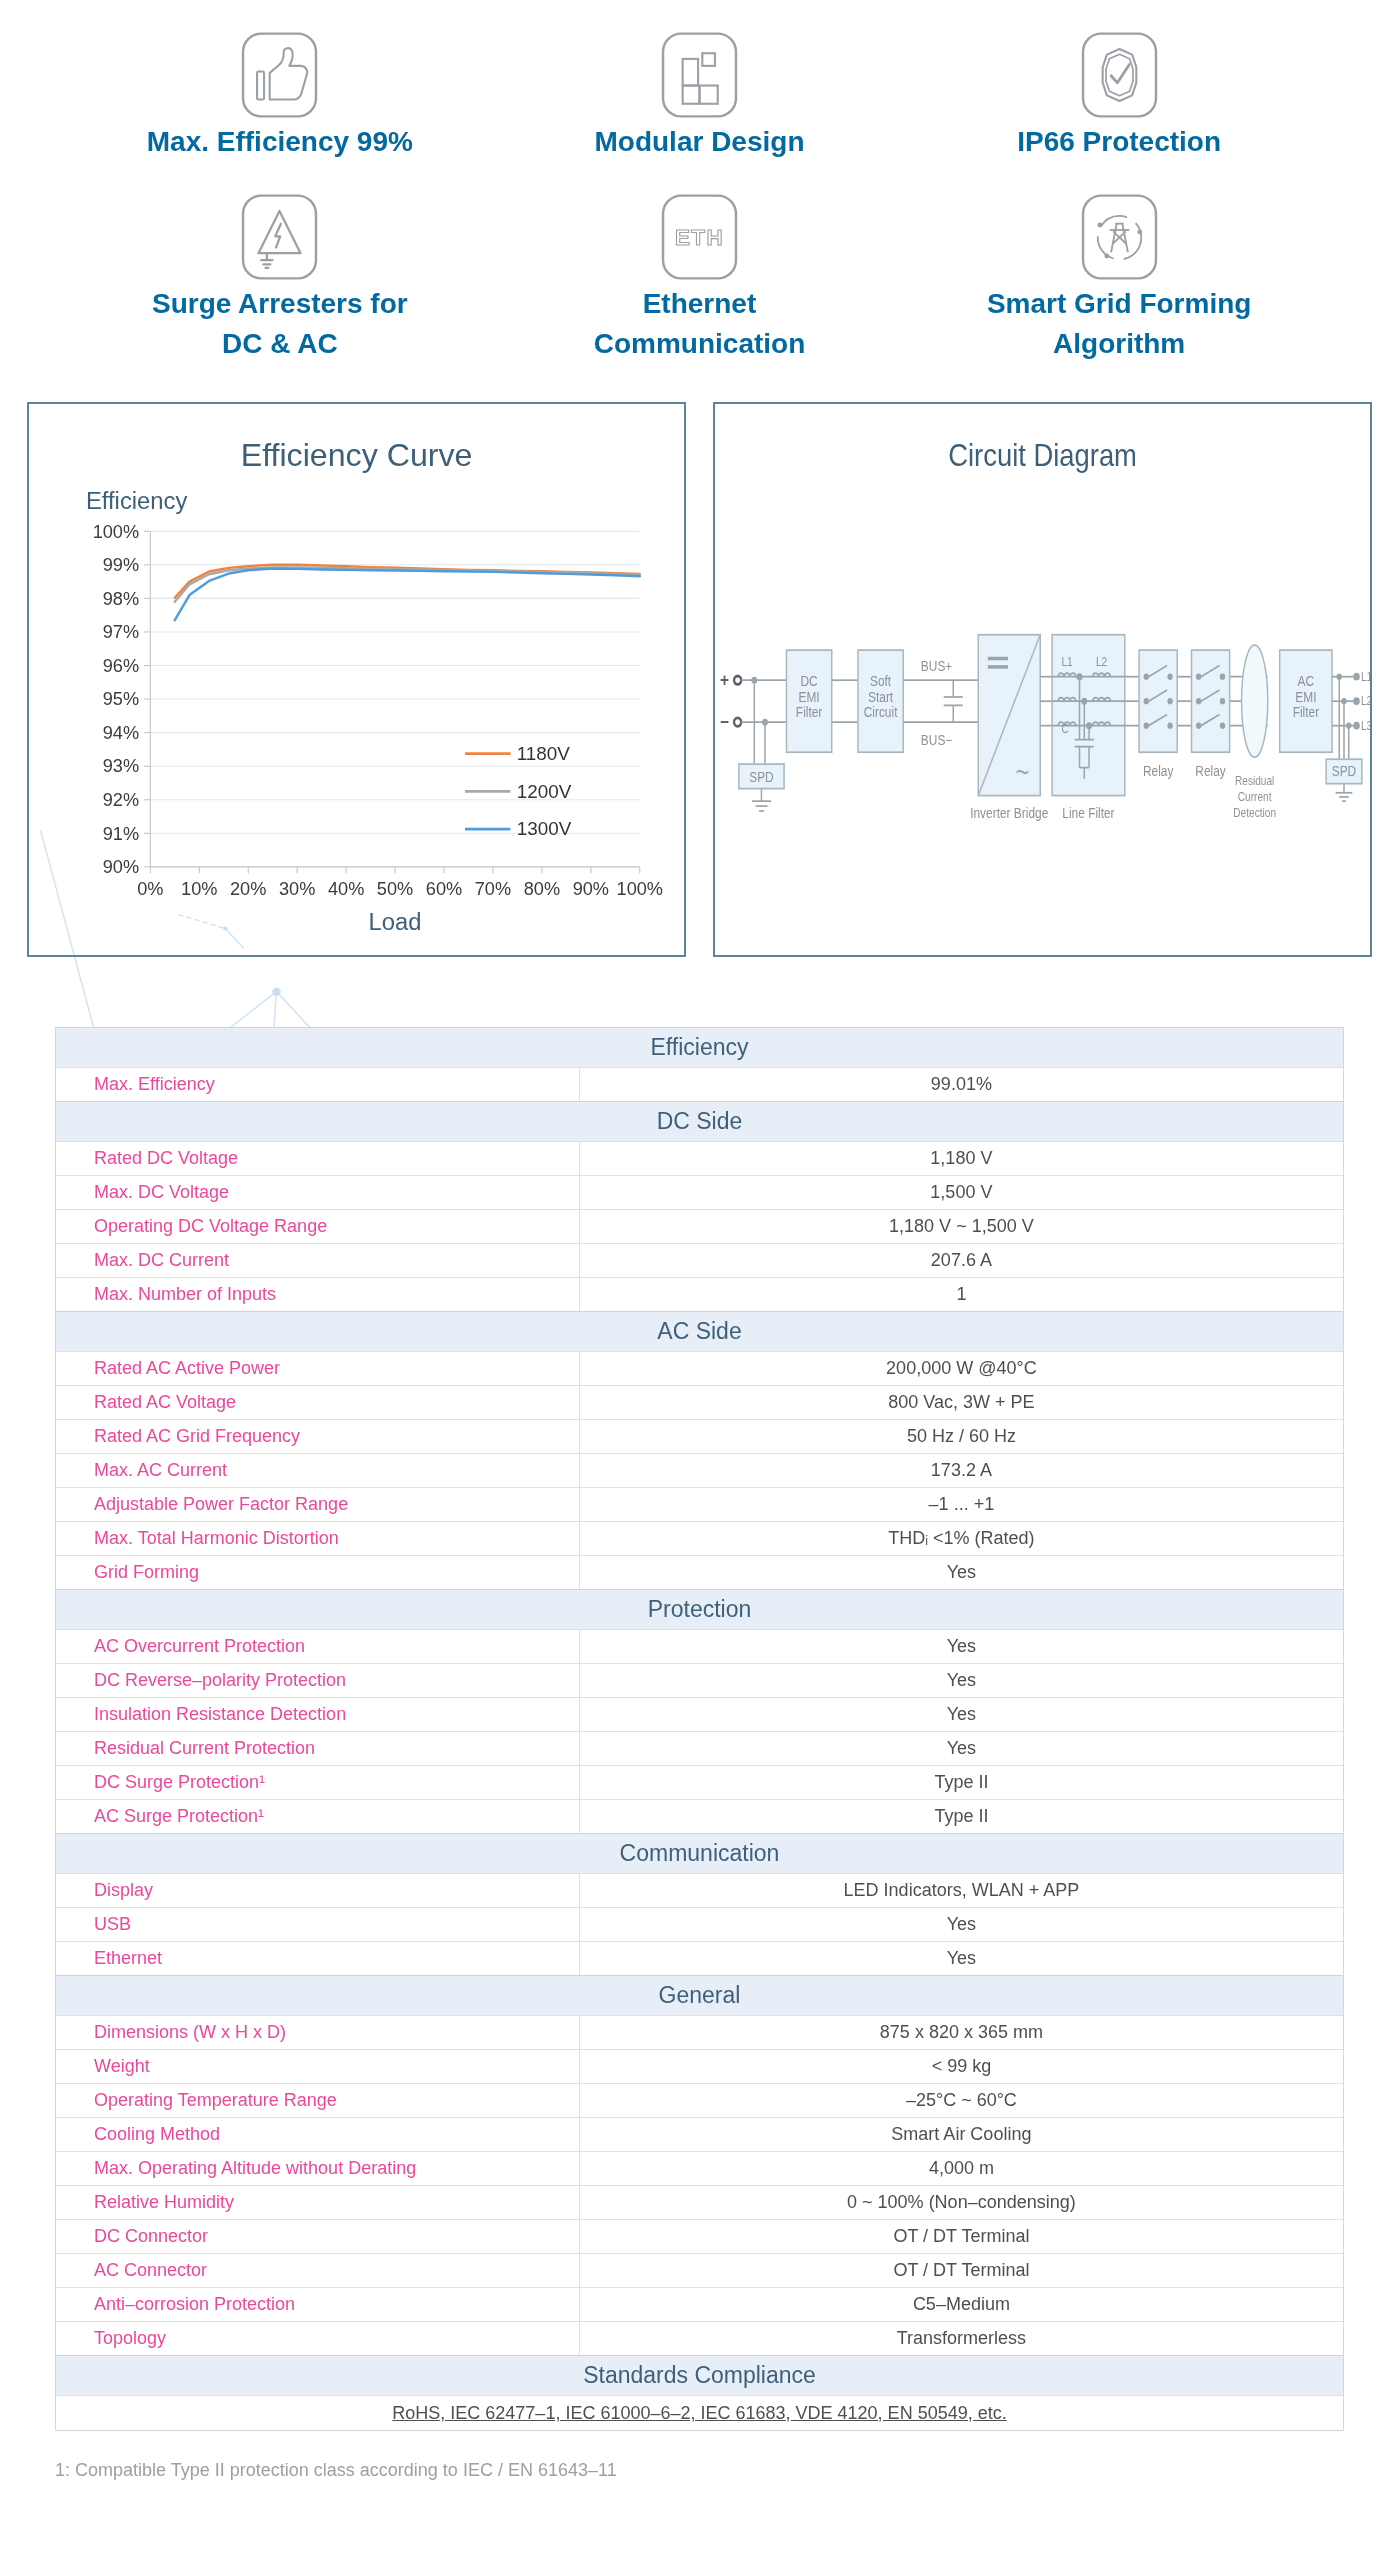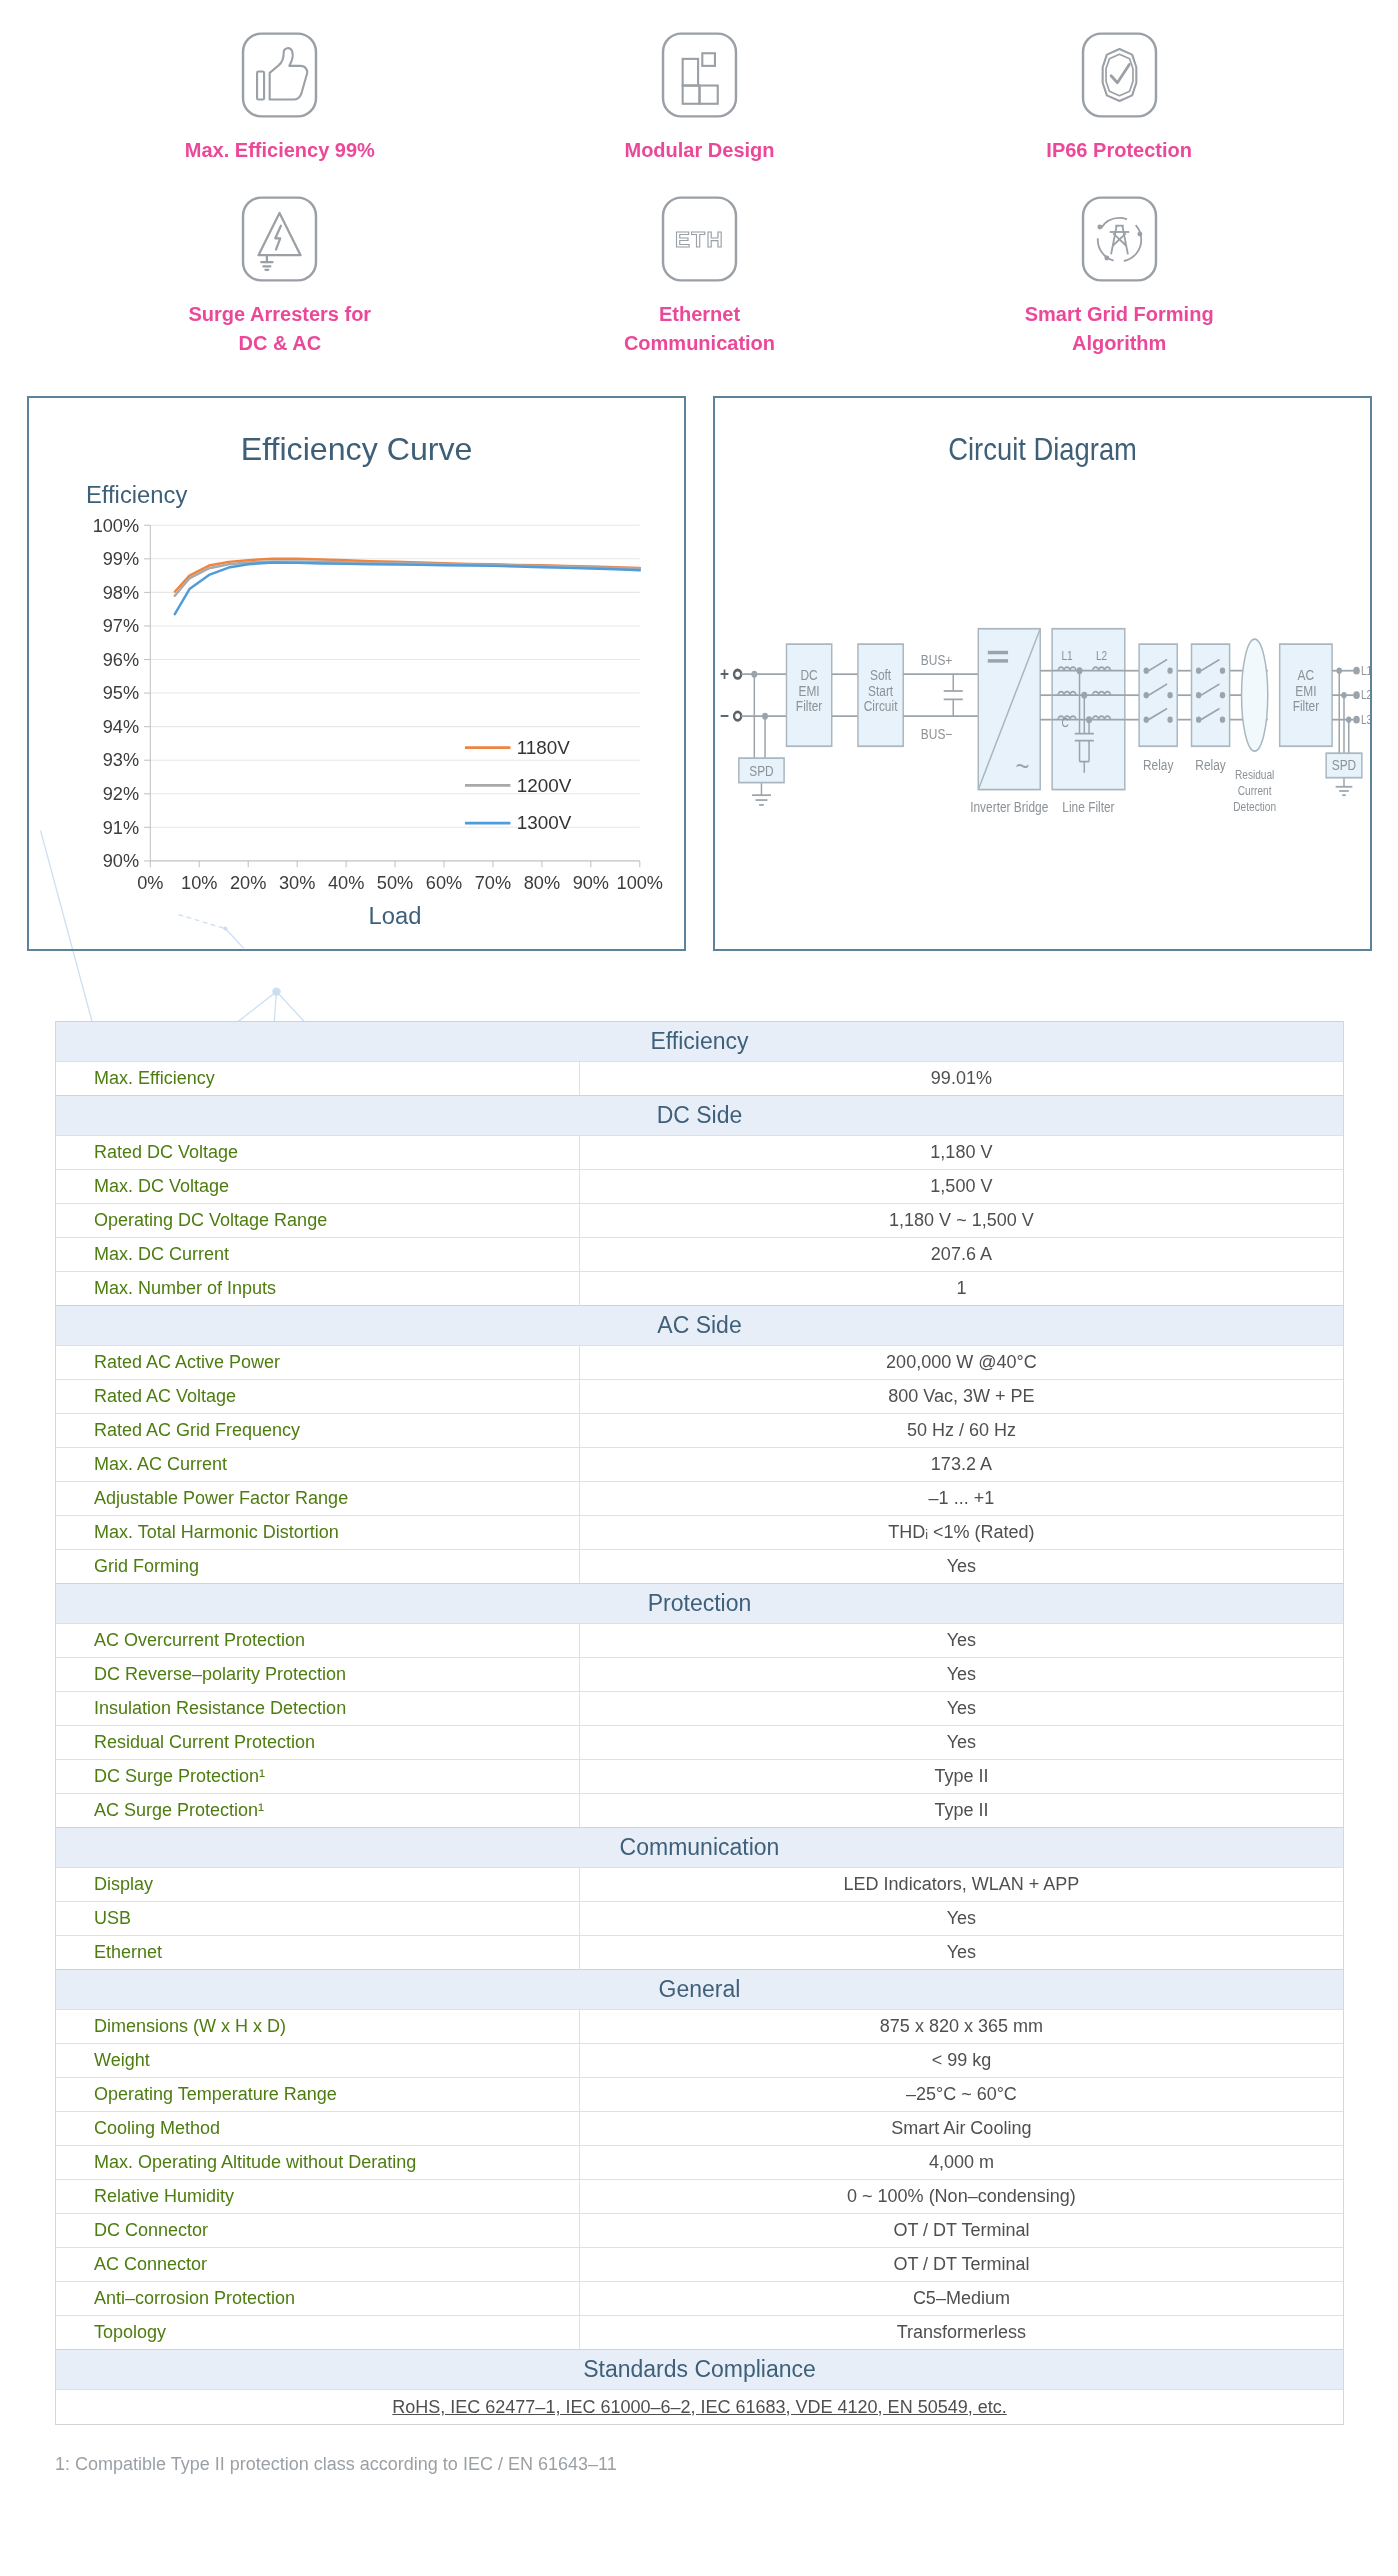--- a/index.html
+++ b/index.html
@@ -8,21 +8,21 @@
     width:1399px; height:2576px; background:#ffffff; position:relative; overflow:hidden;
     font-family:"Liberation Sans","DejaVu Sans",sans-serif; color:#4f4f4f;
   }
   .watermark { position:absolute; left:0; top:825px; z-index:0; pointer-events:none; }
   section { position:relative; z-index:1; }
 
   
   .features { padding-top:28px; margin-left:70px; width:1259px;
     display:grid; grid-template-columns:repeat(3,1fr); row-gap:28px; }
   .feature { display:flex; flex-direction:column; align-items:center; }
-  .feature-label { margin-top:14px; font-size:20px; font-weight:600; color:#ec4899;
+  .feature-label { font-size:28px; font-weight:600; color:#0369a1;
     text-align:center; white-space:pre-line; line-height:1.42; }
   .ficon { stroke:#9aa0a6; fill:none; stroke-width:3.5; }
 
   
   .charts { margin-top:39px; padding:0 27px; display:flex; gap:26.6px; }
   .panel { flex:1; height:555px; border:2.1px solid #5d8399; background:transparent; }
   .panel svg { display:block; width:100%; height:100%; }
   .chart-title { font-size:46px; fill:#3e5f78; text-anchor:middle; }
   .axis-title { font-size:34px; fill:#3e5f78; }
   .tick-label { font-size:26px; fill:#3c3c3c; }
@@ -36,21 +36,21 @@
   .ctxt { fill:#8b9298; font-size:20px; text-anchor:middle; }
   .ctxt-s { fill:#8b9298; font-size:17px; text-anchor:middle; }
   .csign { fill:#5b6269; font-size:26px; font-weight:bold; text-anchor:middle; }
 
   
   #spec-table { margin:70px 55px 0; border-left:0.7px solid #d7d7d7; border-right:0.7px solid #d7d7d7; }
   .section-header { height:40px; background:#e7eef8; display:flex; align-items:center; justify-content:center;
     font-size:23px; color:#3f607a; border-top:1.4px solid #cfd3d8; }
   .spec-row { display:flex; height:34px; border-top:0.7px solid #e0e0e0; font-size:18px; }
   .spec-row:first-of-type { border-top:none; }
-  .spec-label { width:40.7%; display:flex; align-items:center; padding-left:38px; border-right:0.7px solid #e0e0e0; color:#4d7c0f; }
+  .spec-label { width:40.7%; display:flex; align-items:center; padding-left:38px; border-right:0.7px solid #e0e0e0; color:#ec4899; }
   .spec-value { flex:1; display:flex; align-items:center; justify-content:center; text-align:center; color:#4f4f4f; }
   .spec-full-row { height:36px; display:flex; align-items:center; justify-content:center;
     font-size:18px; color:#4f4f4f; border-top:0.7px solid #e0e0e0; border-bottom:1.4px solid #cfd3d8;text-decoration:underline; }
   .footnote { margin:29px 0 15px 55px; font-size:18px; color:#9aa0a5; }
 </style>
 </head>
 <body>
 
 <svg class="watermark" width="504" height="238" viewBox="0 0 720 340">
   <g stroke="#c7dcf1" stroke-width="2" fill="none" opacity="0.85">

